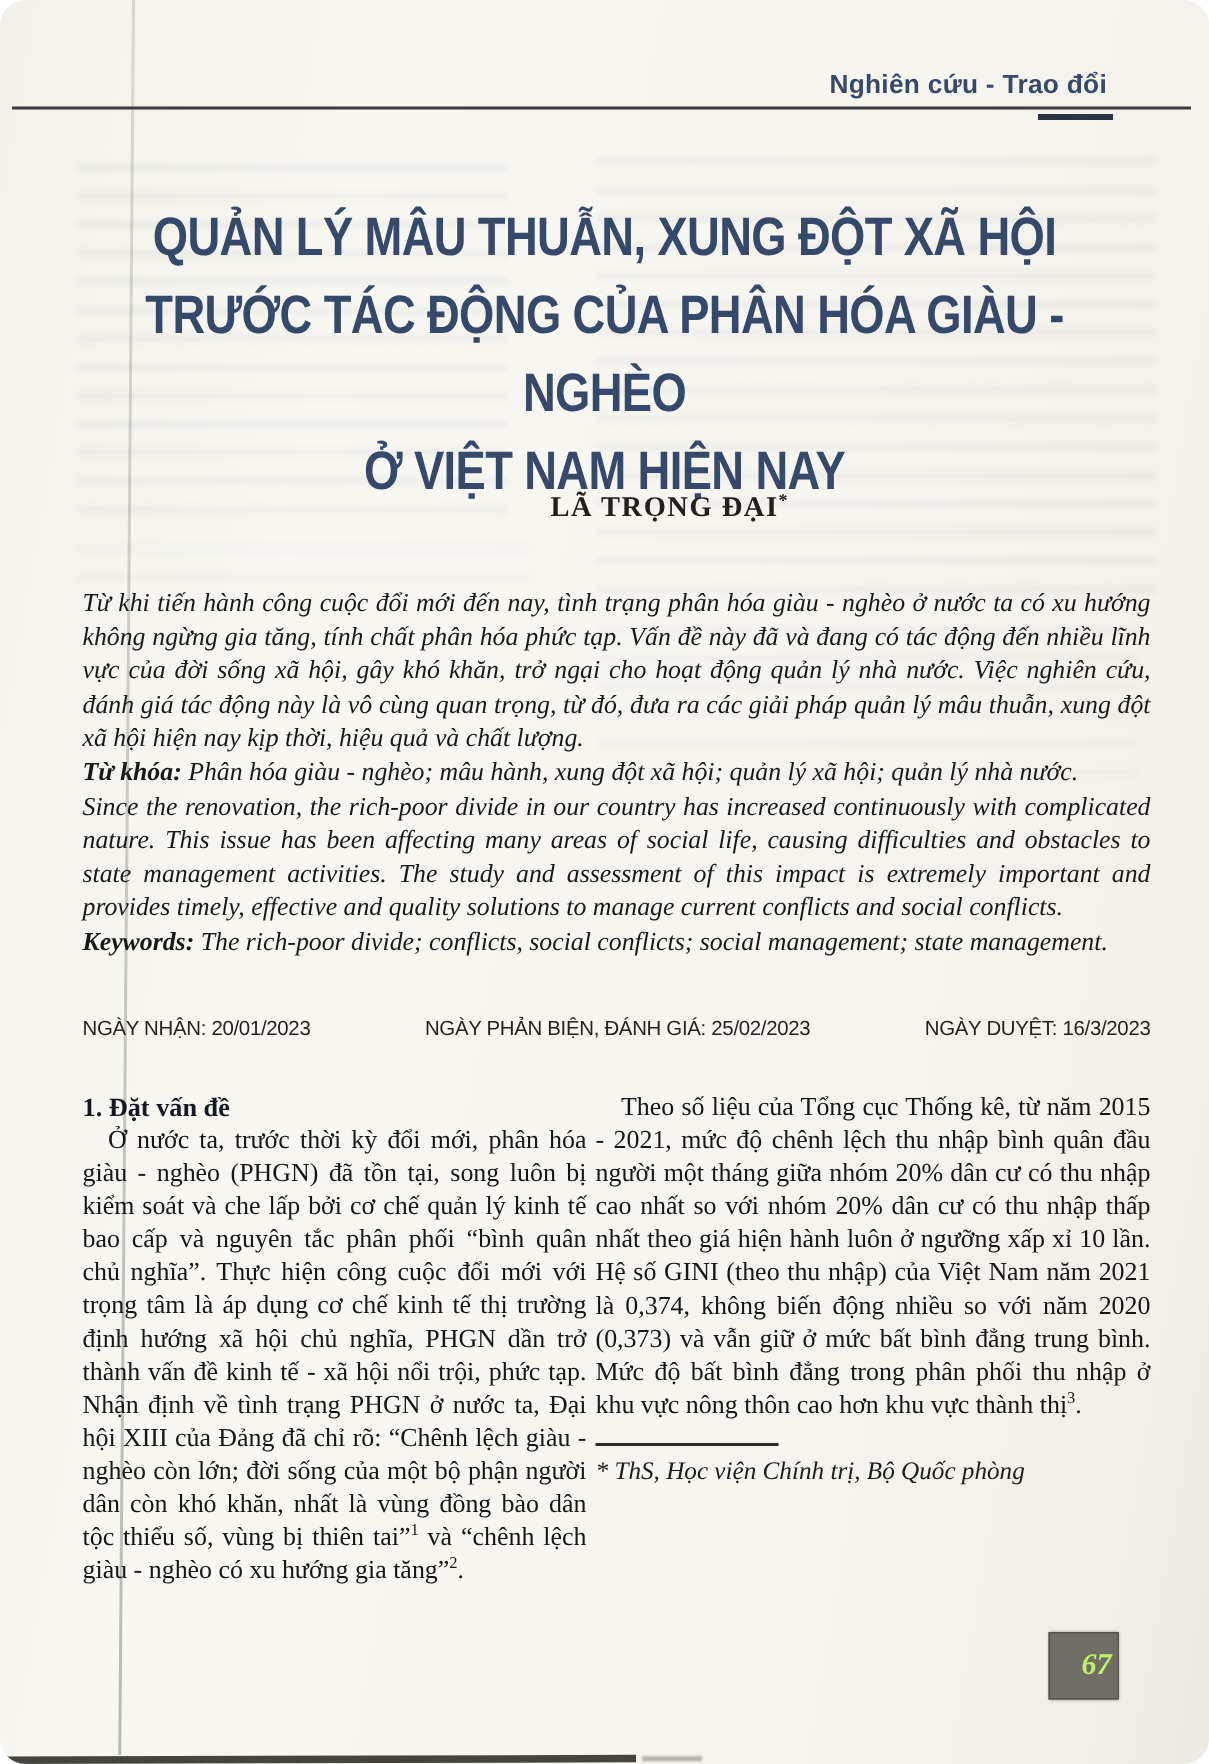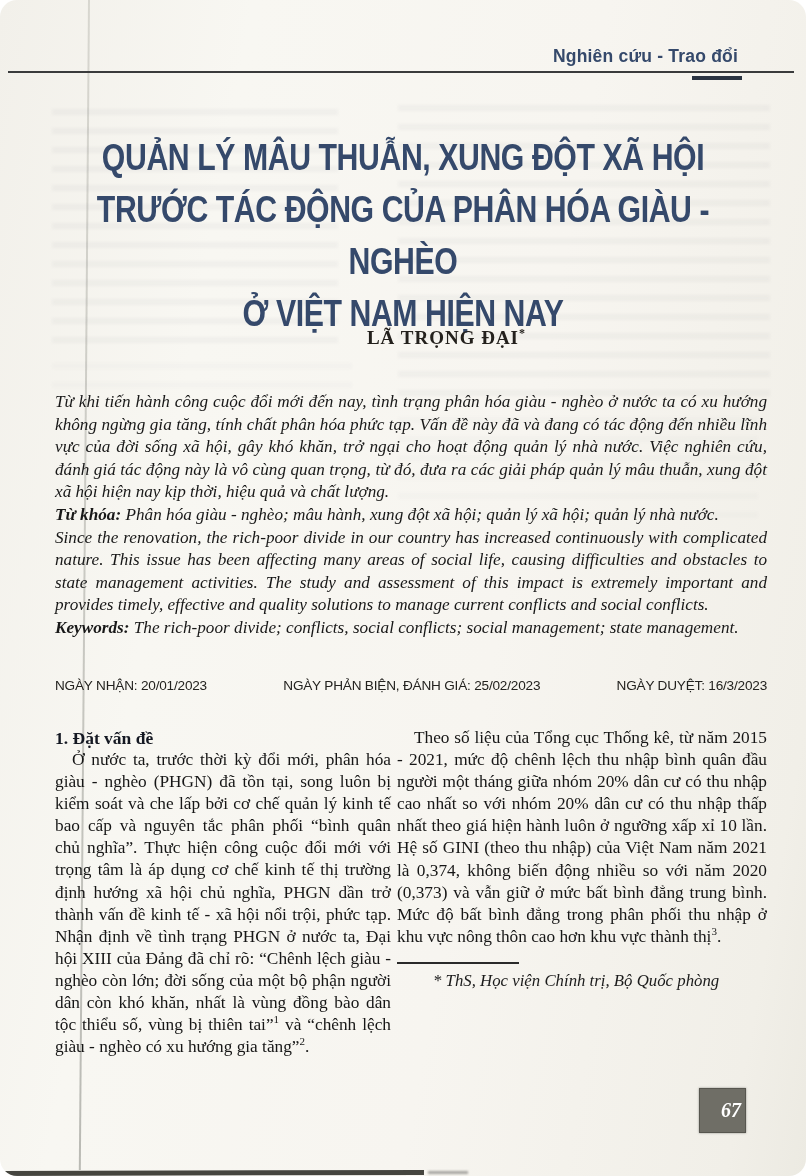--- a/index.html
+++ b/index.html
@@ -83,37 +83,37 @@
   }
   .col-left  { width:336px; flex:none; }
   .col-right { flex:1; }
   .sec-heading { font-size:17.5px; font-weight:bold; color:#141822; line-height:22px; }
   .columns p.body-p { text-indent:17px; margin:0; }
   .columns p.cutoff { text-align-last:justify; }
   sup.fnref { font-size:11px; line-height:0; vertical-align:super; }
 
   .footnote { margin-top:14px; }
   .fn-rule { width:122px; height:2px; background:#2a2a2a; margin-bottom:6px; }
-  .fn-text { font-style:italic; font-size:16.8px; line-height:21px; color:#1b1b1b; text-align:left;margin-left:36px; }
+  .fn-text { font-style:italic; font-size:16.8px; line-height:21px; color:#1b1b1b; text-align:left; }
 
   
   .journal-line {
     position:absolute; top:1102px; left:35px;
     font-family:"Liberation Sans", sans-serif; font-weight:bold;
     font-size:17.5px; color:#2c4a6e; letter-spacing:-.2px;
   }
   .page-badge {
     position:absolute; top:1088px; left:699px; width:47px; height:45px;
     background:#6f6e66; border:1px solid #57564f;
     display:flex; align-items:center; justify-content:center;
     box-shadow:0 0 2px rgba(80,80,75,.6);
   }
   .page-badge span {
     font-family:"Liberation Serif", serif; font-style:italic; font-weight:bold;
-    font-size:20px; color:#ffffff;margin-left:17px;
+    font-size:20px; color:#bef264;margin-left:17px;
   }
 </style>
 </head>
 <body>
 
 <div class="page">
 
   <div class="scan-fold"></div>
   <div class="ghost g1"></div>
   <div class="ghost g2"></div>

